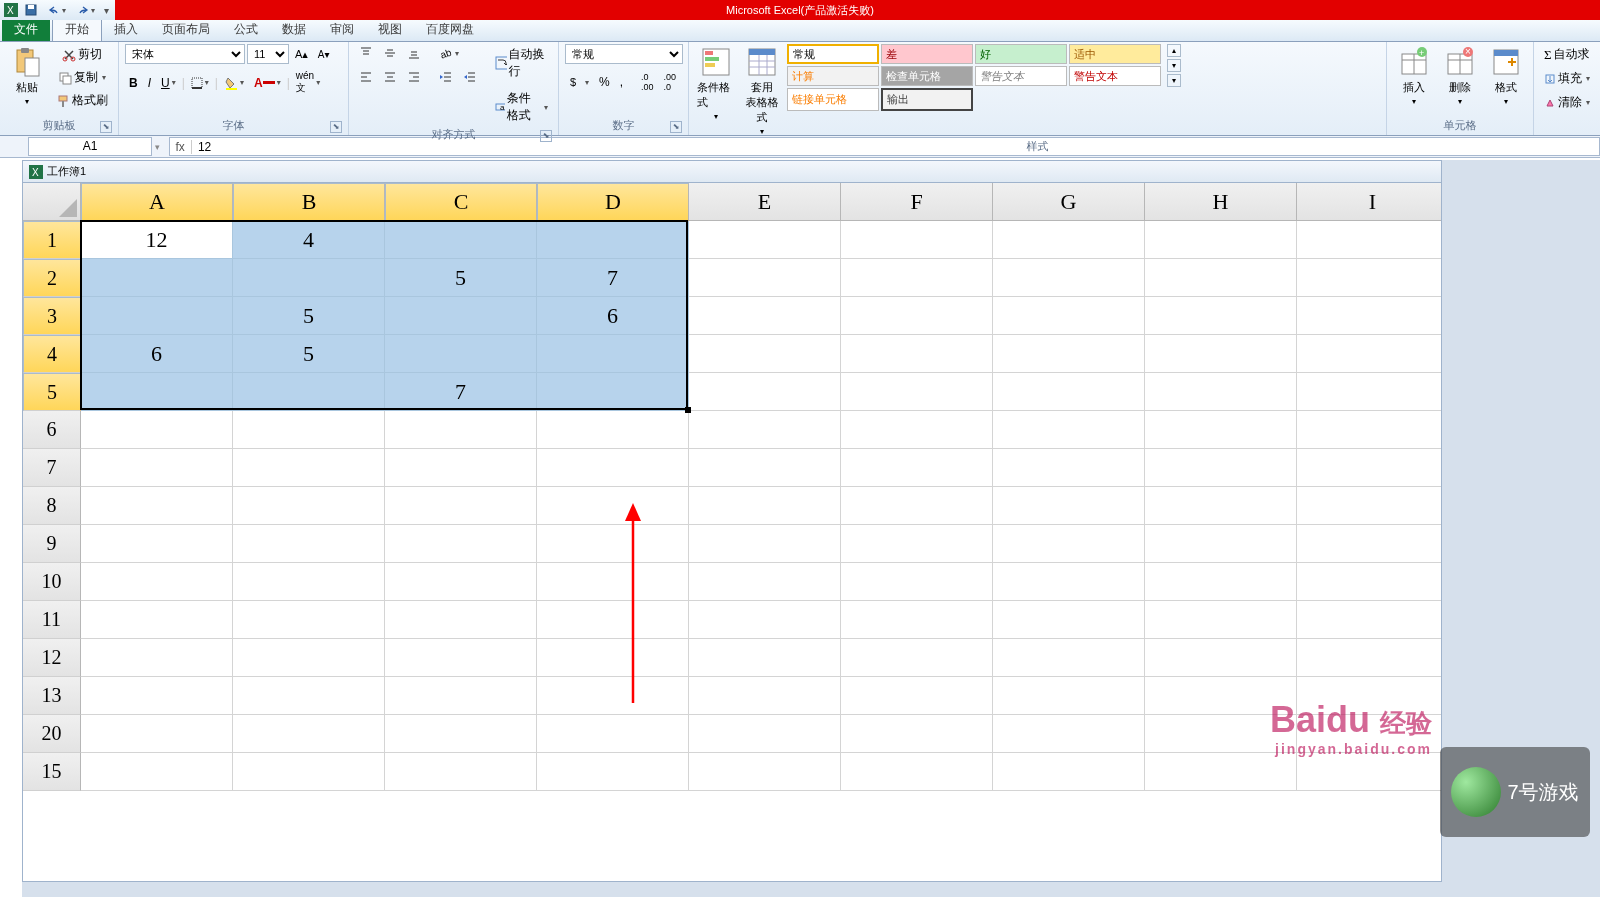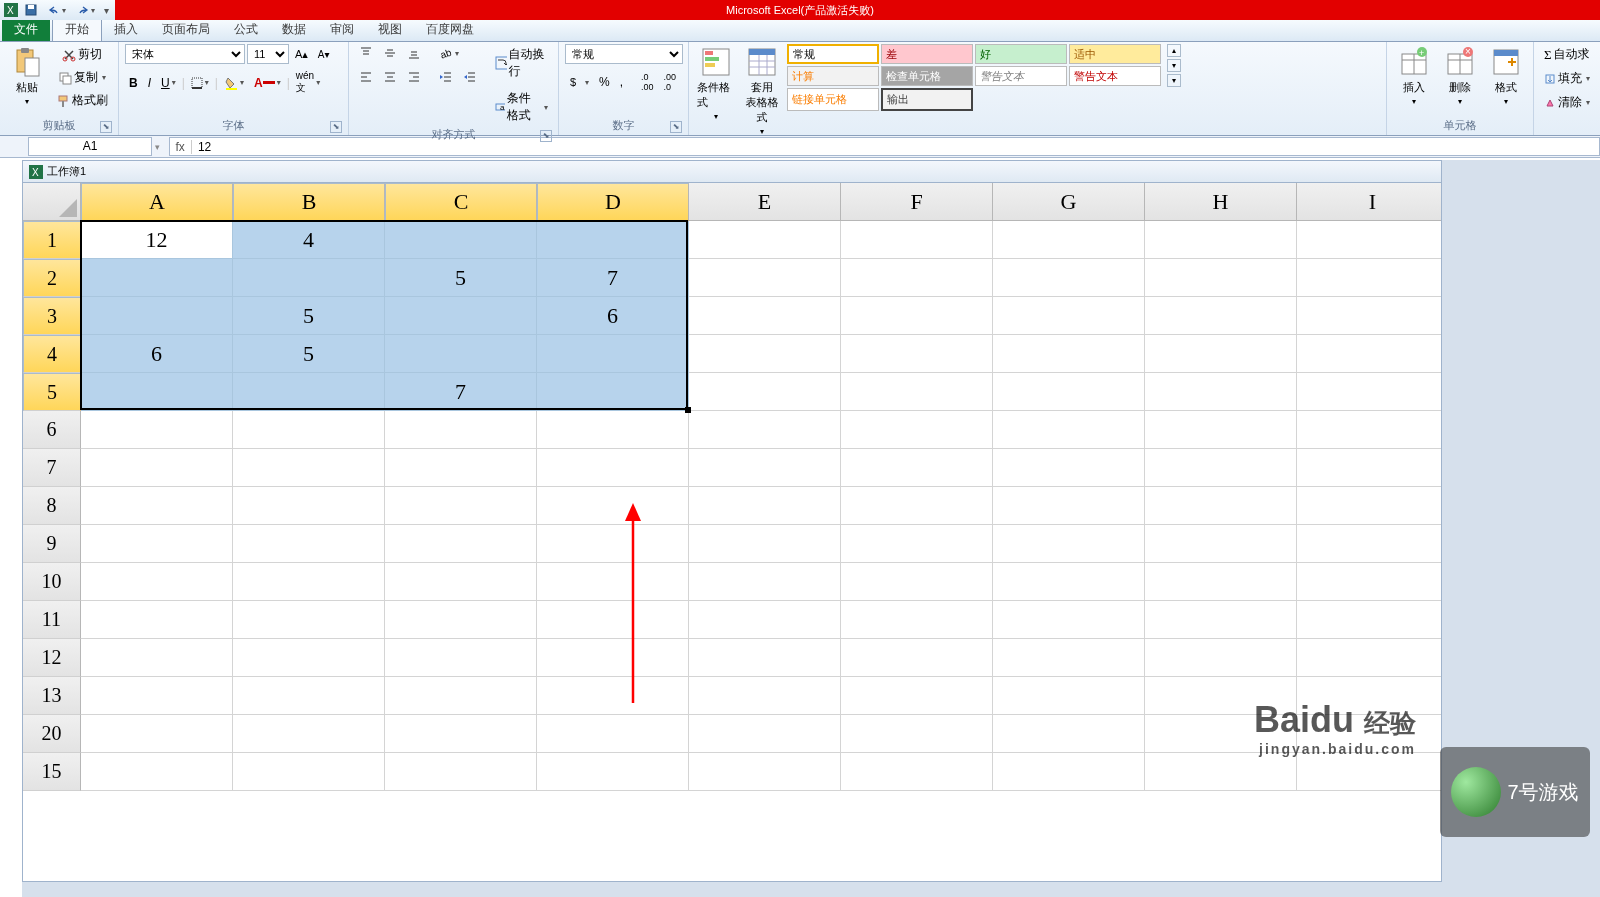--- a/index.html
+++ b/index.html
@@ -62,21 +62,21 @@
 .cell { width: 152px; height: 38px; border-right: 1px solid #d4d4d4; border-bottom: 1px solid #d4d4d4; font-size: 22px; font-family: "Times New Roman", serif; display: flex; align-items: center; justify-content: center; }
 .cell.selrange { background: #b7d3ec; border-right-color: #a9c6de; border-bottom-color: #a9c6de; }
 .cell.active { background: #fff !important; }
 .selection-border { position: absolute; border: 2px solid #000; pointer-events: none; }
 .fill-handle { position: absolute; width: 6px; height: 6px; background: #000; }
 
 
 .arrow-svg { position: absolute; pointer-events: none; }
 
 
-.watermark1 { position: absolute; right: 184px; bottom: 140px; color: #000000; font-size: 36px; font-weight: bold; font-family: Arial; opacity: 0.65; pointer-events: none; }
+.watermark1 { position: absolute; right: 168px; bottom: 140px; color: #be185d; font-size: 36px; font-weight: bold; font-family: Arial; opacity: 0.65; pointer-events: none; }
 .watermark1 .sub { font-size: 14px; letter-spacing: 2px; display: block; text-align: right; }
 .watermark2 { position: absolute; right: 10px; bottom: 60px; width: 150px; height: 90px; background: rgba(50,50,50,0.55); border-radius: 6px; display: flex; align-items: center; justify-content: center; color: #fff; font-size: 20px; pointer-events: none; }
 .watermark2 .globe { width: 50px; height: 50px; border-radius: 50%; background: radial-gradient(circle at 30% 30%, #9fe89f, #2b7a2b); margin-right: 6px; }
 </style>
 </head>
 <body>
 
 <div class="titlebar">
   <div class="titlebar-left">
     <span class="tb-icon">
@@ -358,20 +358,21 @@
         <div class="style-swatch" style="background:#fff;color:#c00000">警告文本</div>
         <div class="style-swatch" style="background:#fff;color:#fa7d00;">链接单元格</div>
         <div class="style-swatch" style="background:#f2f2f2;color:#3f3f3f;border:2px solid #444">输出</div>
       </div>
       <div class="col" style="justify-content:center;margin-left:2px">
         <span class="btn" style="border:1px solid #abc;width:14px;height:13px;font-size:8px">▴</span>
         <span class="btn" style="border:1px solid #abc;width:14px;height:13px;font-size:8px">▾</span>
         <span class="btn" style="border:1px solid #abc;width:14px;height:13px;font-size:8px">▾</span>
       </div>
     </div>
+    <div class="group-label"><span>样式</span></div>
   </div>
 
   <div class="group">
     <div class="group-body">
       <div class="big-btn">
           <svg class="ico" viewBox="0 0 32 32">
             <rect x="4" y="8" width="24" height="20" fill="#fff" stroke="#888"></rect>
             <line x1="4" y1="14" x2="28" y2="14" stroke="#888"></line>
             <line x1="16" y1="8" x2="16" y2="28" stroke="#888"></line>
             <circle cx="24" cy="6" r="5" fill="#7c7"></circle>

